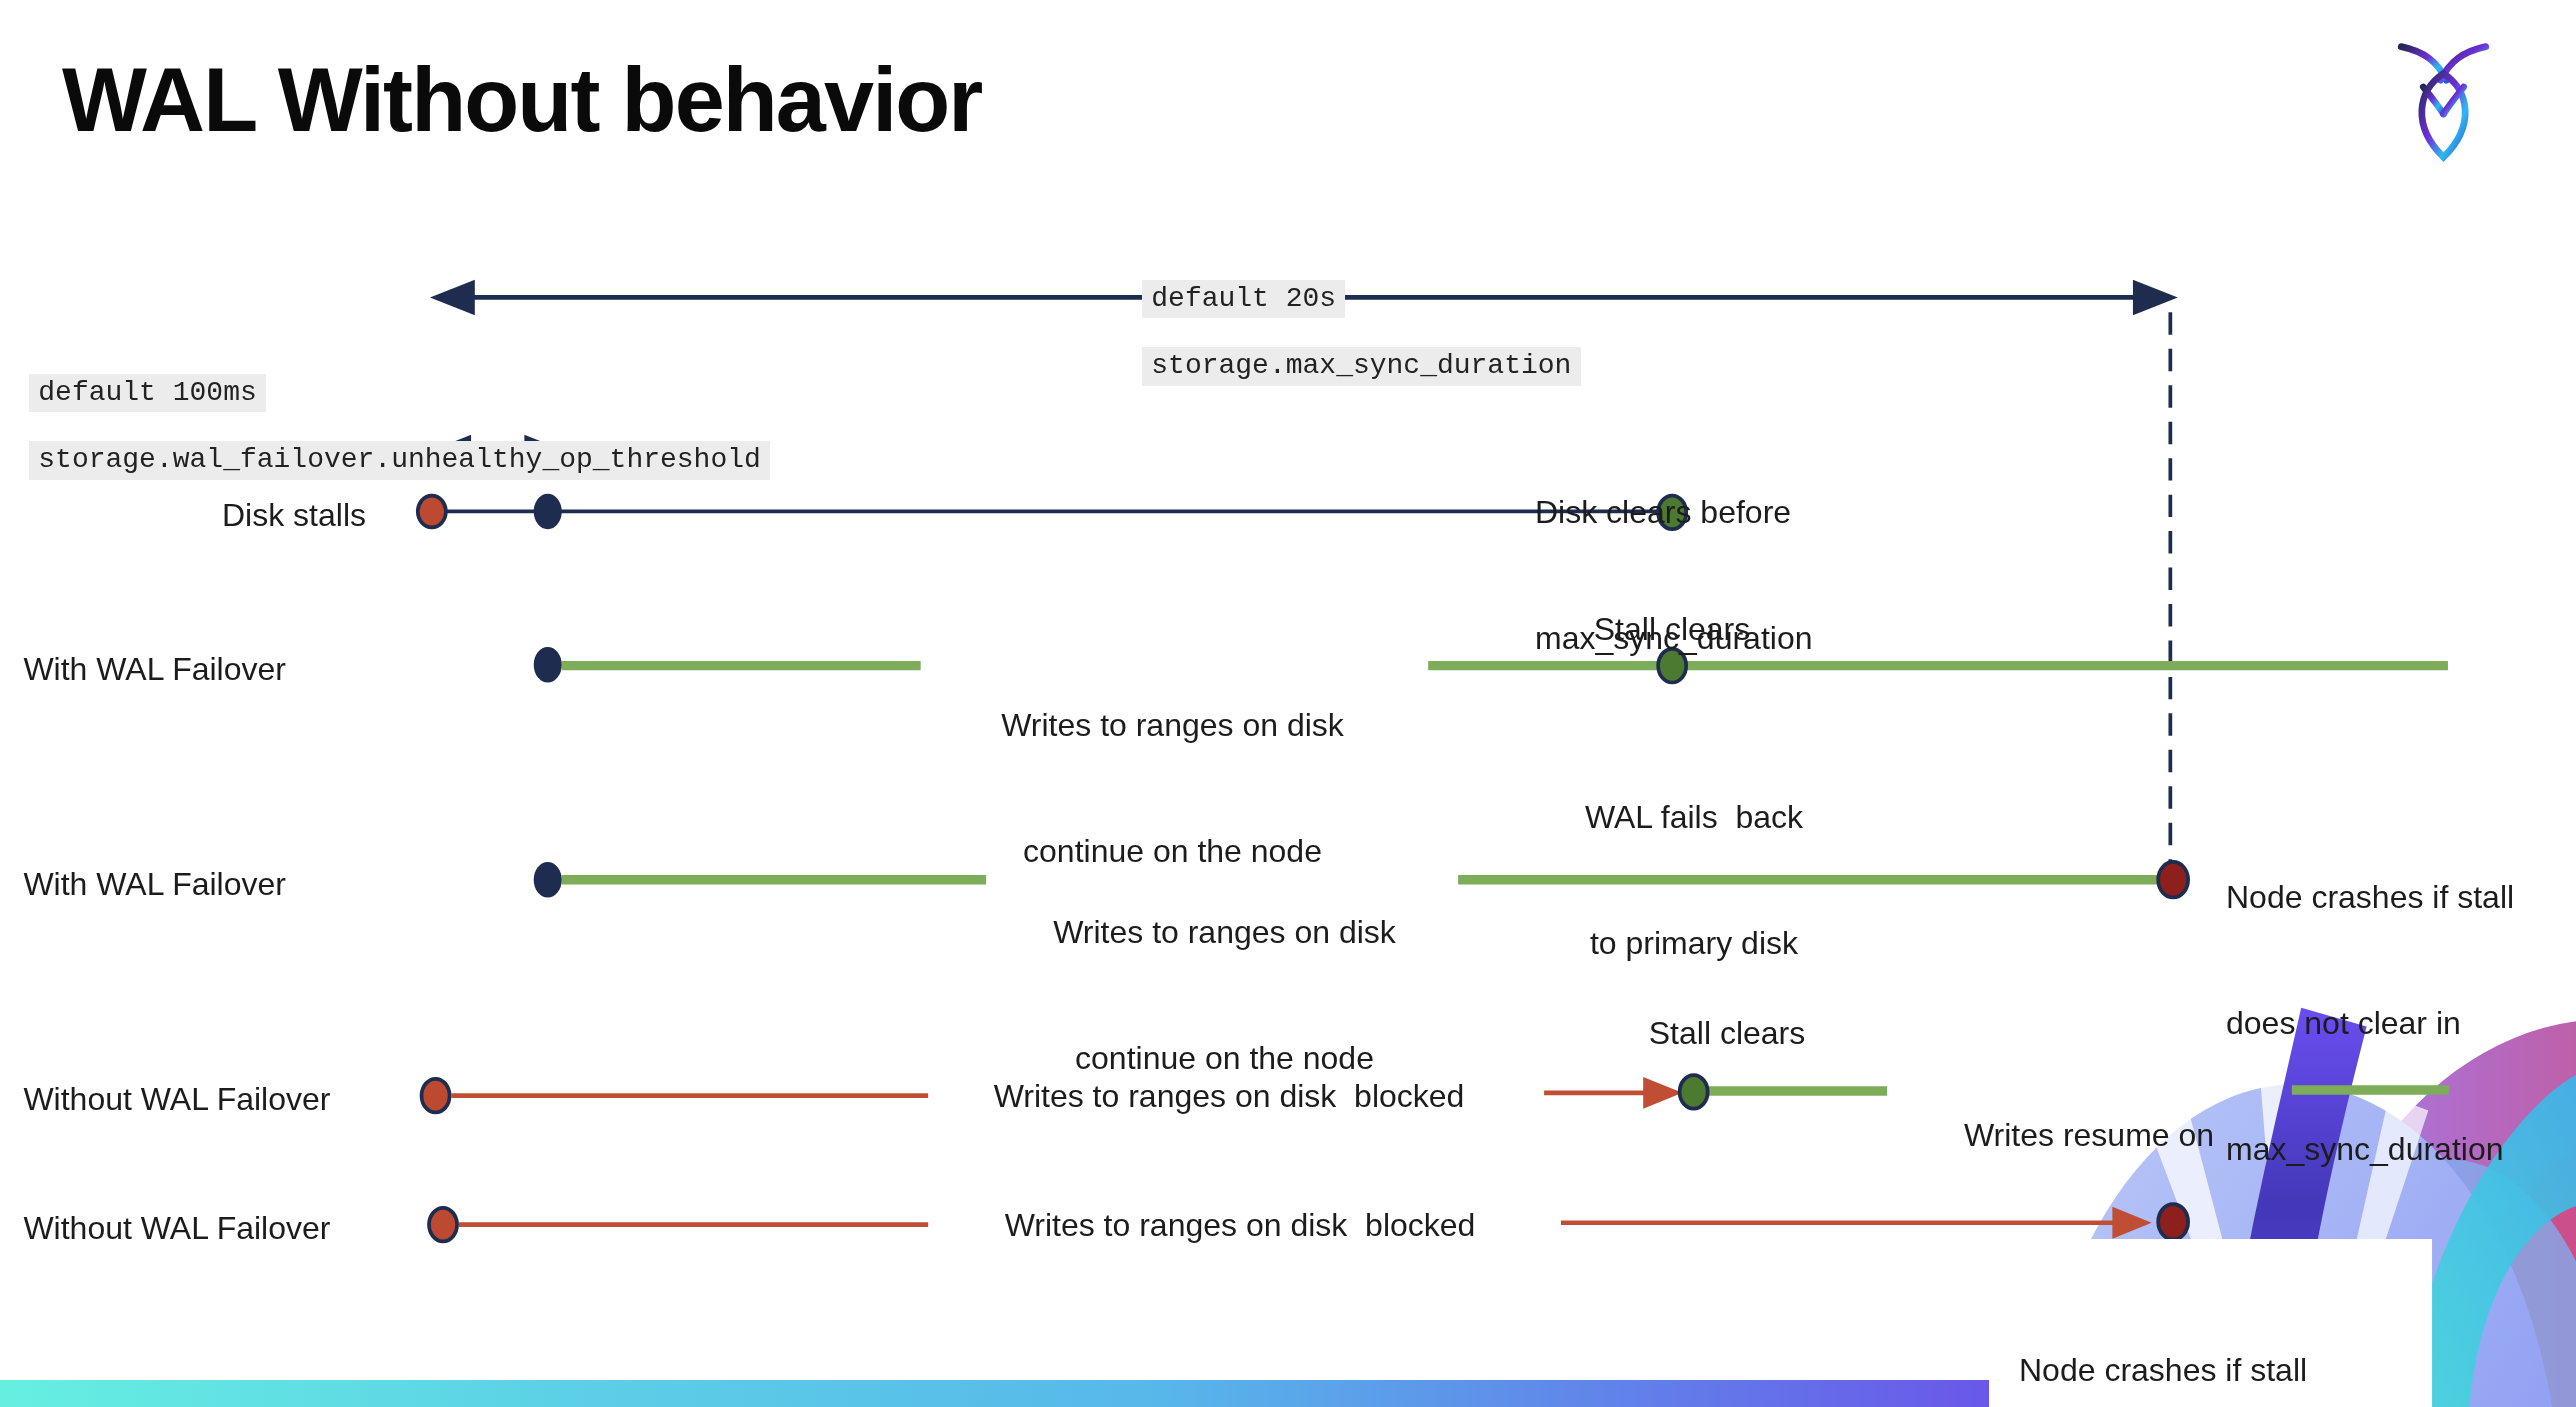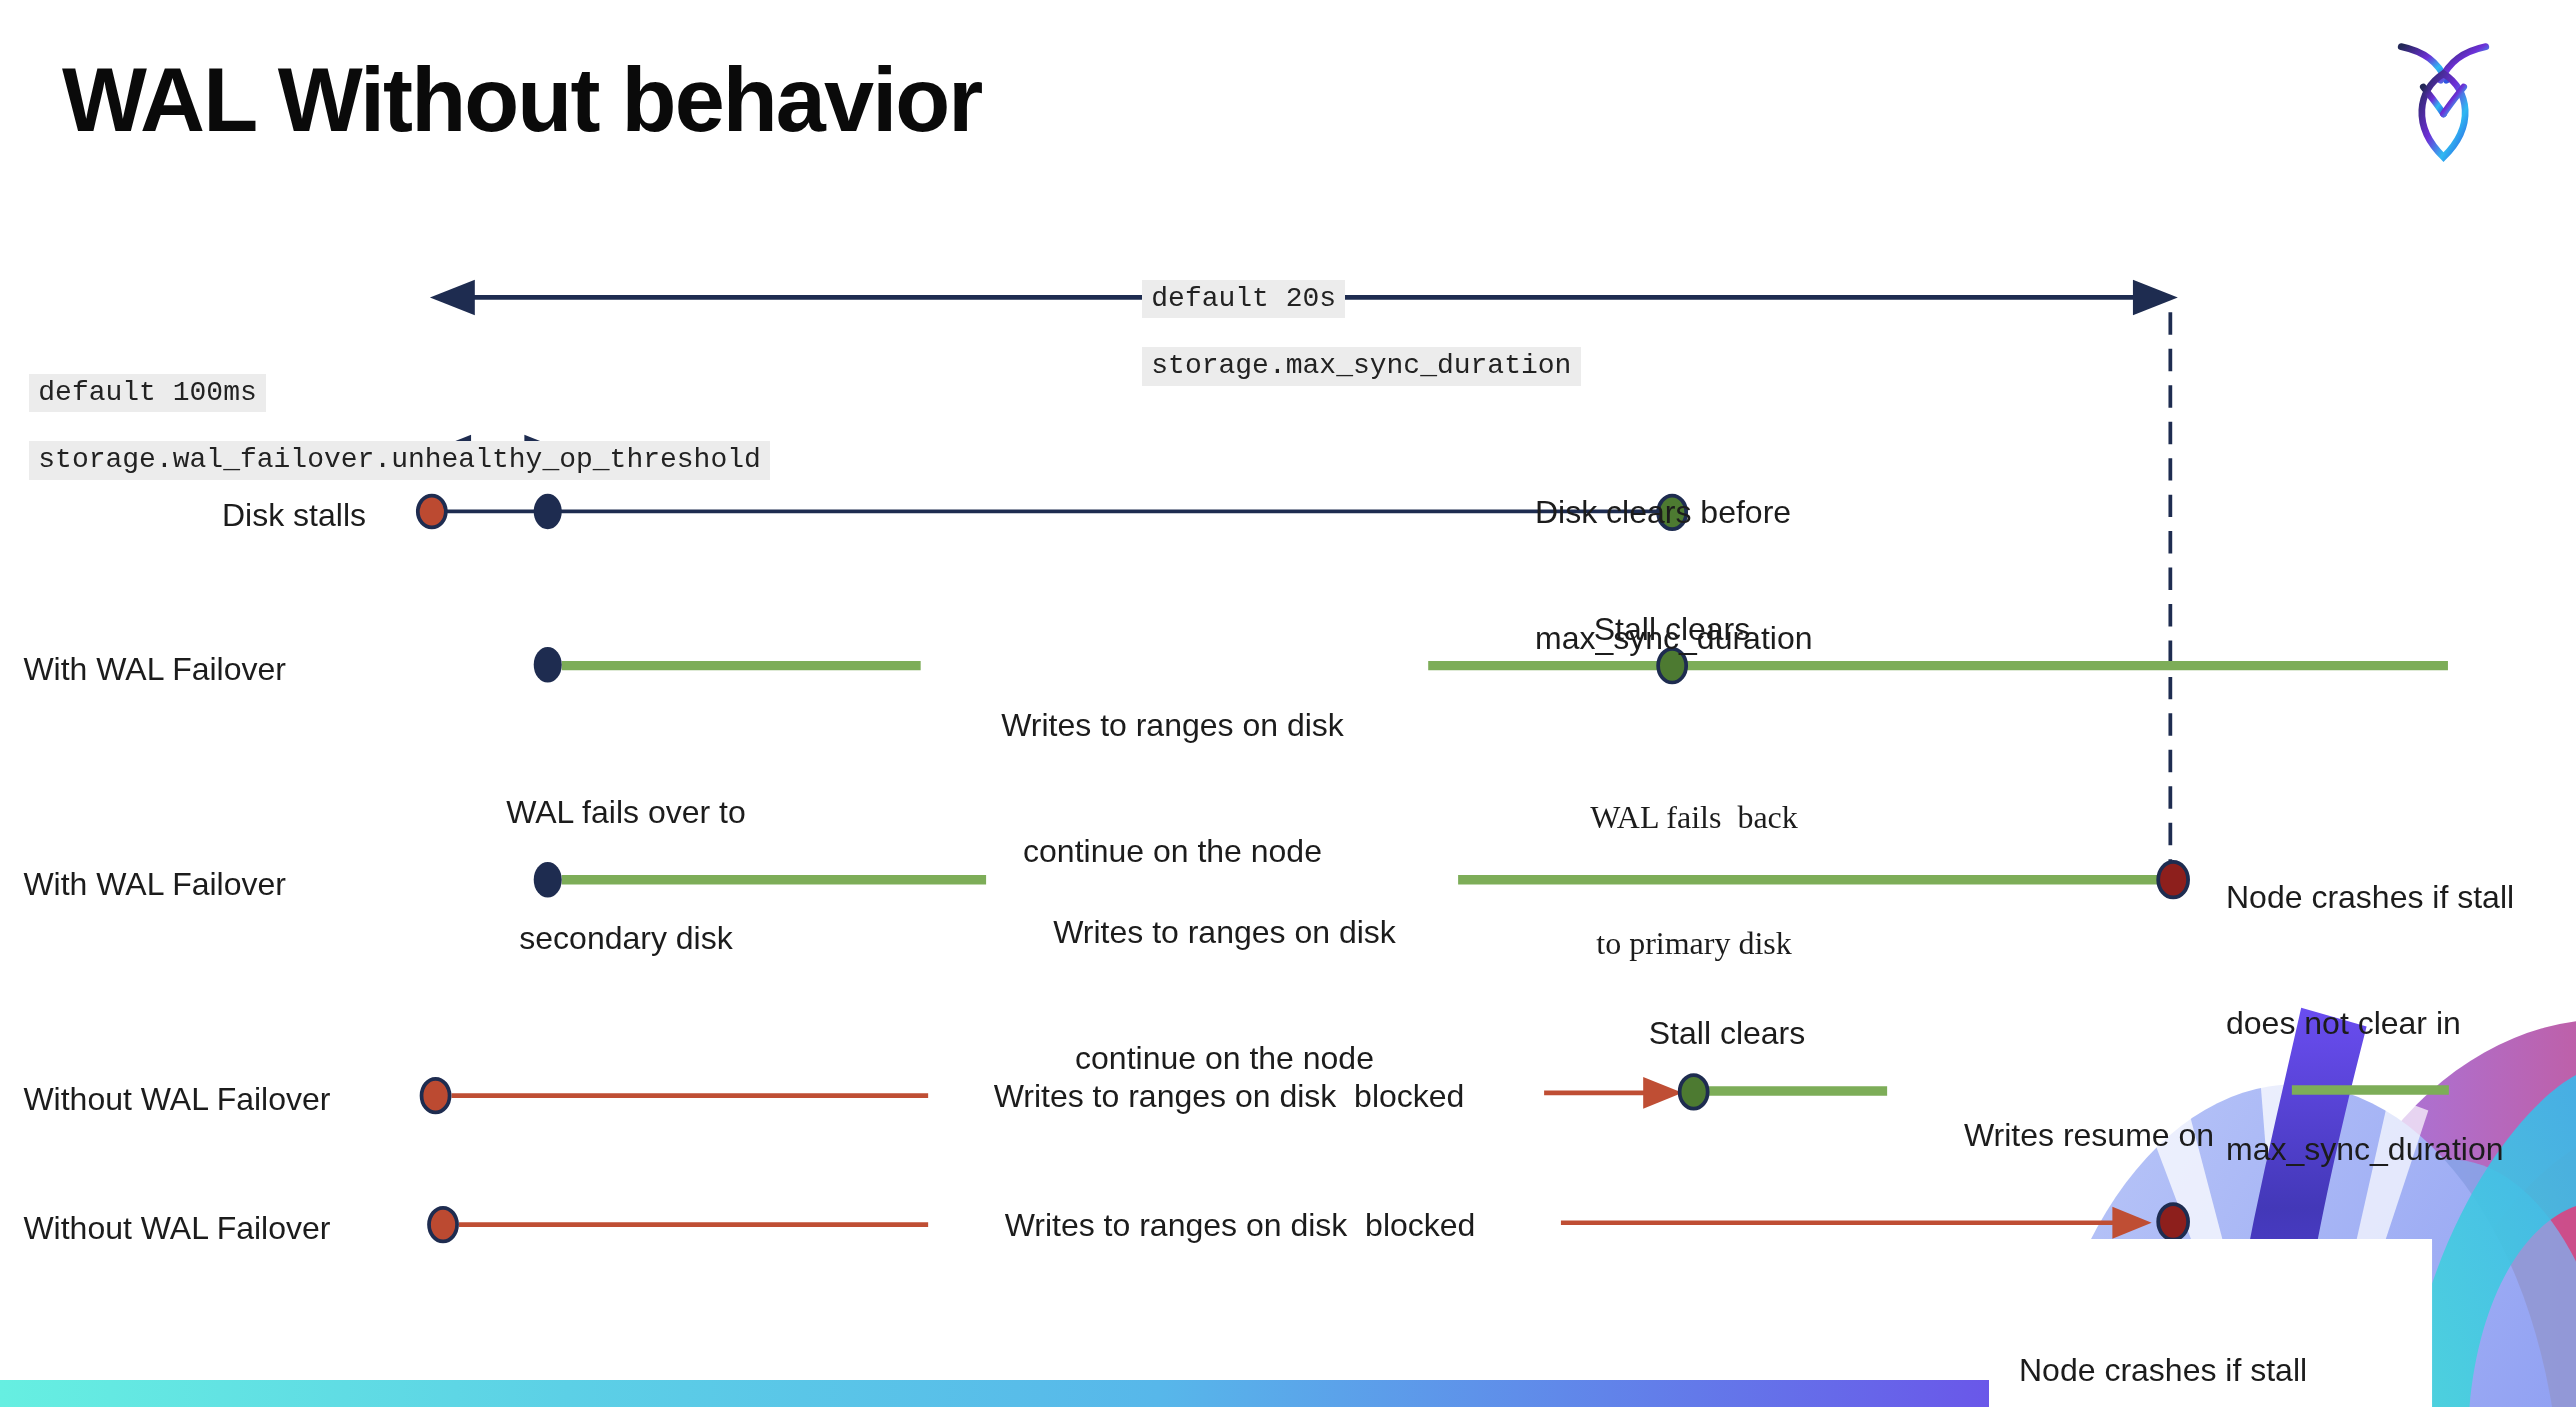--- a/index.html
+++ b/index.html
@@ -148,25 +148,21 @@
     <div>Disk clears before</div>
     <div>max_sync_duration</div>
   </div>
 
   <div class="abs t" style="left:23.4px;top:648px;">With WAL Failover</div>
   <div class="abs t center" style="left:939px;top:620px;width:467px;">
     <div>Writes to ranges on disk</div>
     <div>continue on the node</div>
   </div>
   <div class="abs t center" style="left:1555px;top:608px;width:234px;">Stall clears</div>
-  <div class="abs t center" style="left:439px;top:707px;width:374px;">
-    <div>WAL fails over to</div>
-    <div>secondary disk</div>
-  </div>
-  <div class="abs t center" style="left:1507px;top:712px;width:374px;font-family:Liberation Serif, serif;">
+  <div class="abs t center" style="left:1507px;top:712px;width:374px;">
     <div>WAL fails  back</div>
     <div>to primary disk</div>
   </div>
 
   <div class="abs t" style="left:23.4px;top:863px;">With WAL Failover</div>
   <div class="abs t center" style="left:991px;top:827px;width:467px;">
     <div>Writes to ranges on disk</div>
     <div>continue on the node</div>
   </div>
   <div class="abs t" style="left:2226px;top:792px;">

